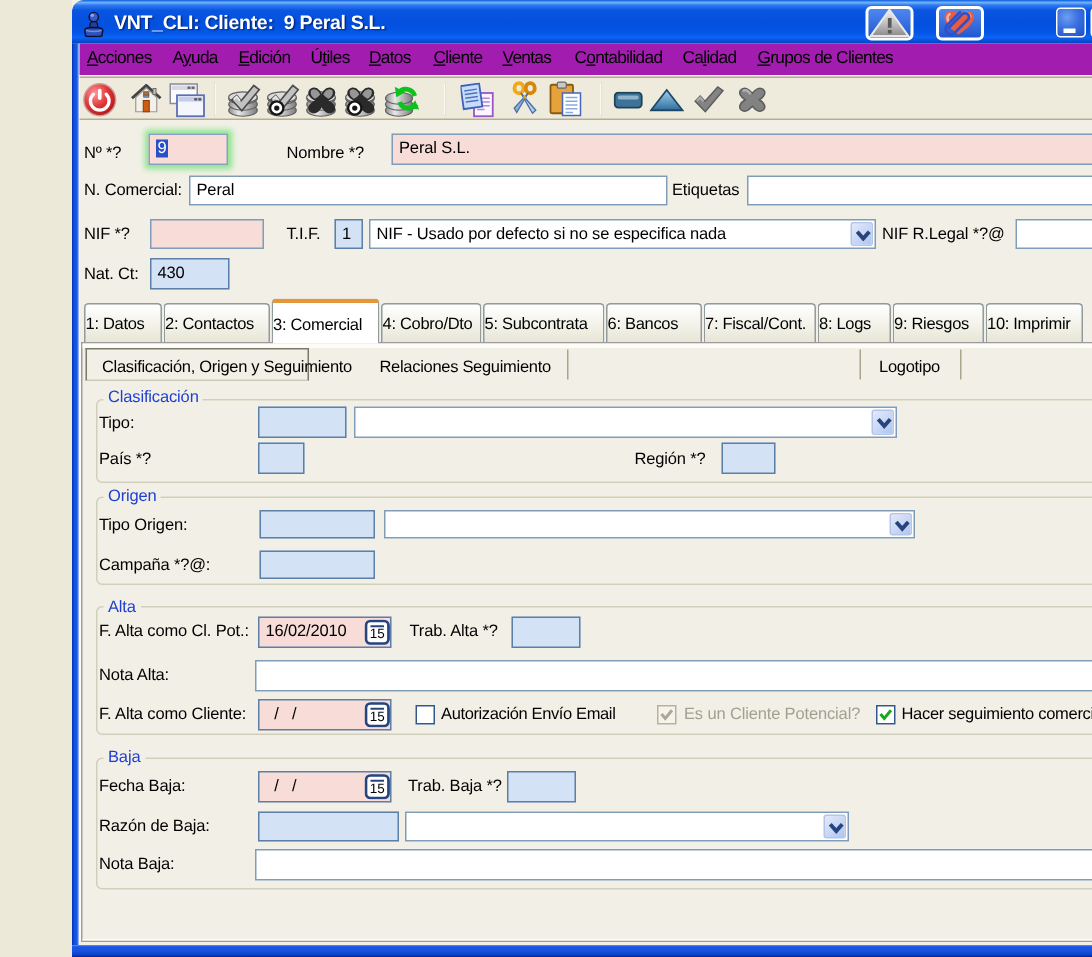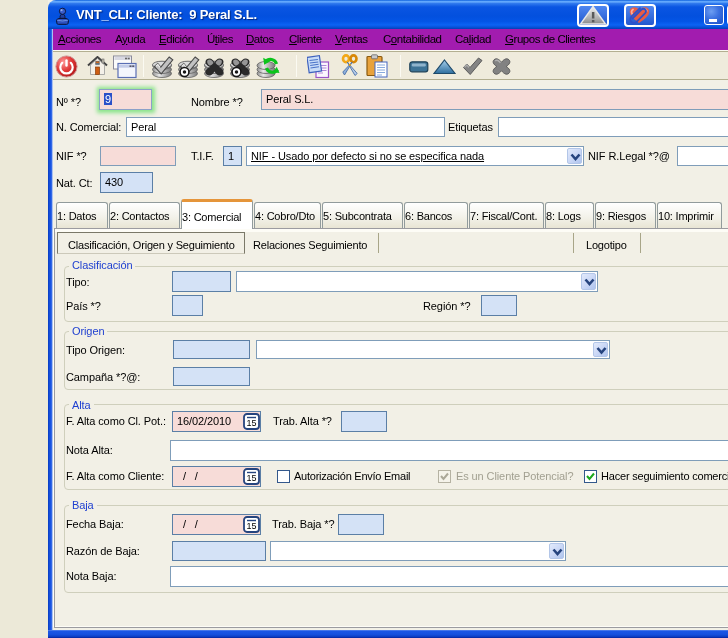--- a/index.html
+++ b/index.html
@@ -271,21 +271,21 @@
 
   <div class="lbl" style="left:8px;top:121px;">N. Comercial:</div>
   <div class="inp" style="left:78px;top:117px;width:319px;height:20px;">Peral</div>
   <div class="lbl" style="left:400px;top:121px;">Etiquetas</div>
   <div class="inp" style="left:450px;top:117px;width:268px;height:20px;"></div>
 
   <div class="lbl" style="left:8px;top:150px;">NIF *?</div>
   <div class="inp pink" style="left:52px;top:146px;width:76px;height:20px;"></div>
   <div class="lbl" style="left:143px;top:150px;">T.I.F.</div>
   <div class="inp blue" style="left:175px;top:146px;width:19px;height:20px;">1</div>
-  <div class="combo" style="left:198px;top:146px;width:338px;height:20px;text-decoration:underline;">NIF - Usado por defecto si no se especifica nada
+  <div class="combo" style="left:198px;top:146px;width:338px;height:20px;">NIF - Usado por defecto si no se especifica nada
     <span class="cbtn" style="height:16px;">
         <svg width="11" height="8" viewBox="0 0 11 8">
           <path d="M1.5 1.5 L5.5 6 L9.5 1.5" stroke="#26447E" stroke-width="2.6" fill="none"></path>
         </svg>
       </span></div>
   <div class="lbl" style="left:540px;top:150px;">NIF R.Legal *?@</div>
   <div class="inp" style="left:629px;top:146px;width:89px;height:20px;"></div>
 
   <div class="lbl" style="left:8px;top:177px;">Nat. Ct:</div>
   <div class="inp blue" style="left:52px;top:172px;width:53px;height:21px;">430</div>
@@ -295,21 +295,21 @@
   <div class="tab" style="left:206px;top:202px;width:67px;height:26px;padding-top:7px;">4: Cobro/Dto</div>
   <div class="tab" style="left:274px;top:202px;width:81px;height:26px;padding-top:7px;">5: Subcontrata</div>
   <div class="tab" style="left:356px;top:202px;width:64px;height:26px;padding-top:7px;">6: Bancos</div>
   <div class="tab" style="left:421px;top:202px;width:75px;height:26px;padding-top:7px;">7: Fiscal/Cont.</div>
   <div class="tab" style="left:497px;top:202px;width:49px;height:26px;padding-top:7px;">8: Logs</div>
   <div class="tab" style="left:547px;top:202px;width:61px;height:26px;padding-top:7px;">9: Riesgos</div>
   <div class="tab" style="left:609px;top:202px;width:65px;height:26px;padding-top:7px;">10: Imprimir</div>
   <div class="tab" style="left:133px;top:199px;width:72px;height:30px;padding-top:9px;background:#FFFFFF;border-top:3px solid #E5953A;z-index:3;">3: Comercial</div>
 
   <div class="abs" style="left:7px;top:229px;width:714px;height:3px;background:#FDFCF6;"></div>
-  <div class="abs" style="left:9px;top:232px;width:188px;height:22px;border:1px solid #7A7868;border-bottom-color:#CCC9BA;background:#F2F0E6;font-size:11px;letter-spacing:-0.2px;white-space:nowrap;padding:6px 0 0 10px;">Clasificación, Origen y Seguimiento</div>
+  <div class="abs" style="left:9px;top:232px;width:149px;height:22px;border:1px solid #7A7868;border-bottom-color:#CCC9BA;background:#F2F0E6;font-size:11px;letter-spacing:-0.2px;white-space:nowrap;padding:6px 0 0 10px;">Clasificación, Origen y Seguimiento</div>
   <div class="lbl" style="left:205px;top:239px;letter-spacing:-0.2px;">Relaciones Seguimiento</div>
   <div class="abs" style="left:330px;top:233px;width:1px;height:20px;background:#A8A588;"></div>
   <div class="abs" style="left:525px;top:233px;width:1px;height:20px;background:#A8A588;"></div>
   <div class="lbl" style="left:538px;top:239px;letter-spacing:-0.2px;">Logotipo</div>
   <div class="abs" style="left:592px;top:233px;width:1px;height:20px;background:#A8A588;"></div>
 
   <div class="grp" style="left:16px;top:266px;width:687px;height:56px;"></div>
   <div class="lbl" style="left:21px;top:259px;background:#F2F0E6;padding:0 3px;color:#1E3FD0;">Clasificación</div>
   <div class="lbl" style="left:18px;top:276px;">Tipo:</div>
   <div class="inp blue" style="left:124px;top:271px;width:59px;height:21px;"></div>

